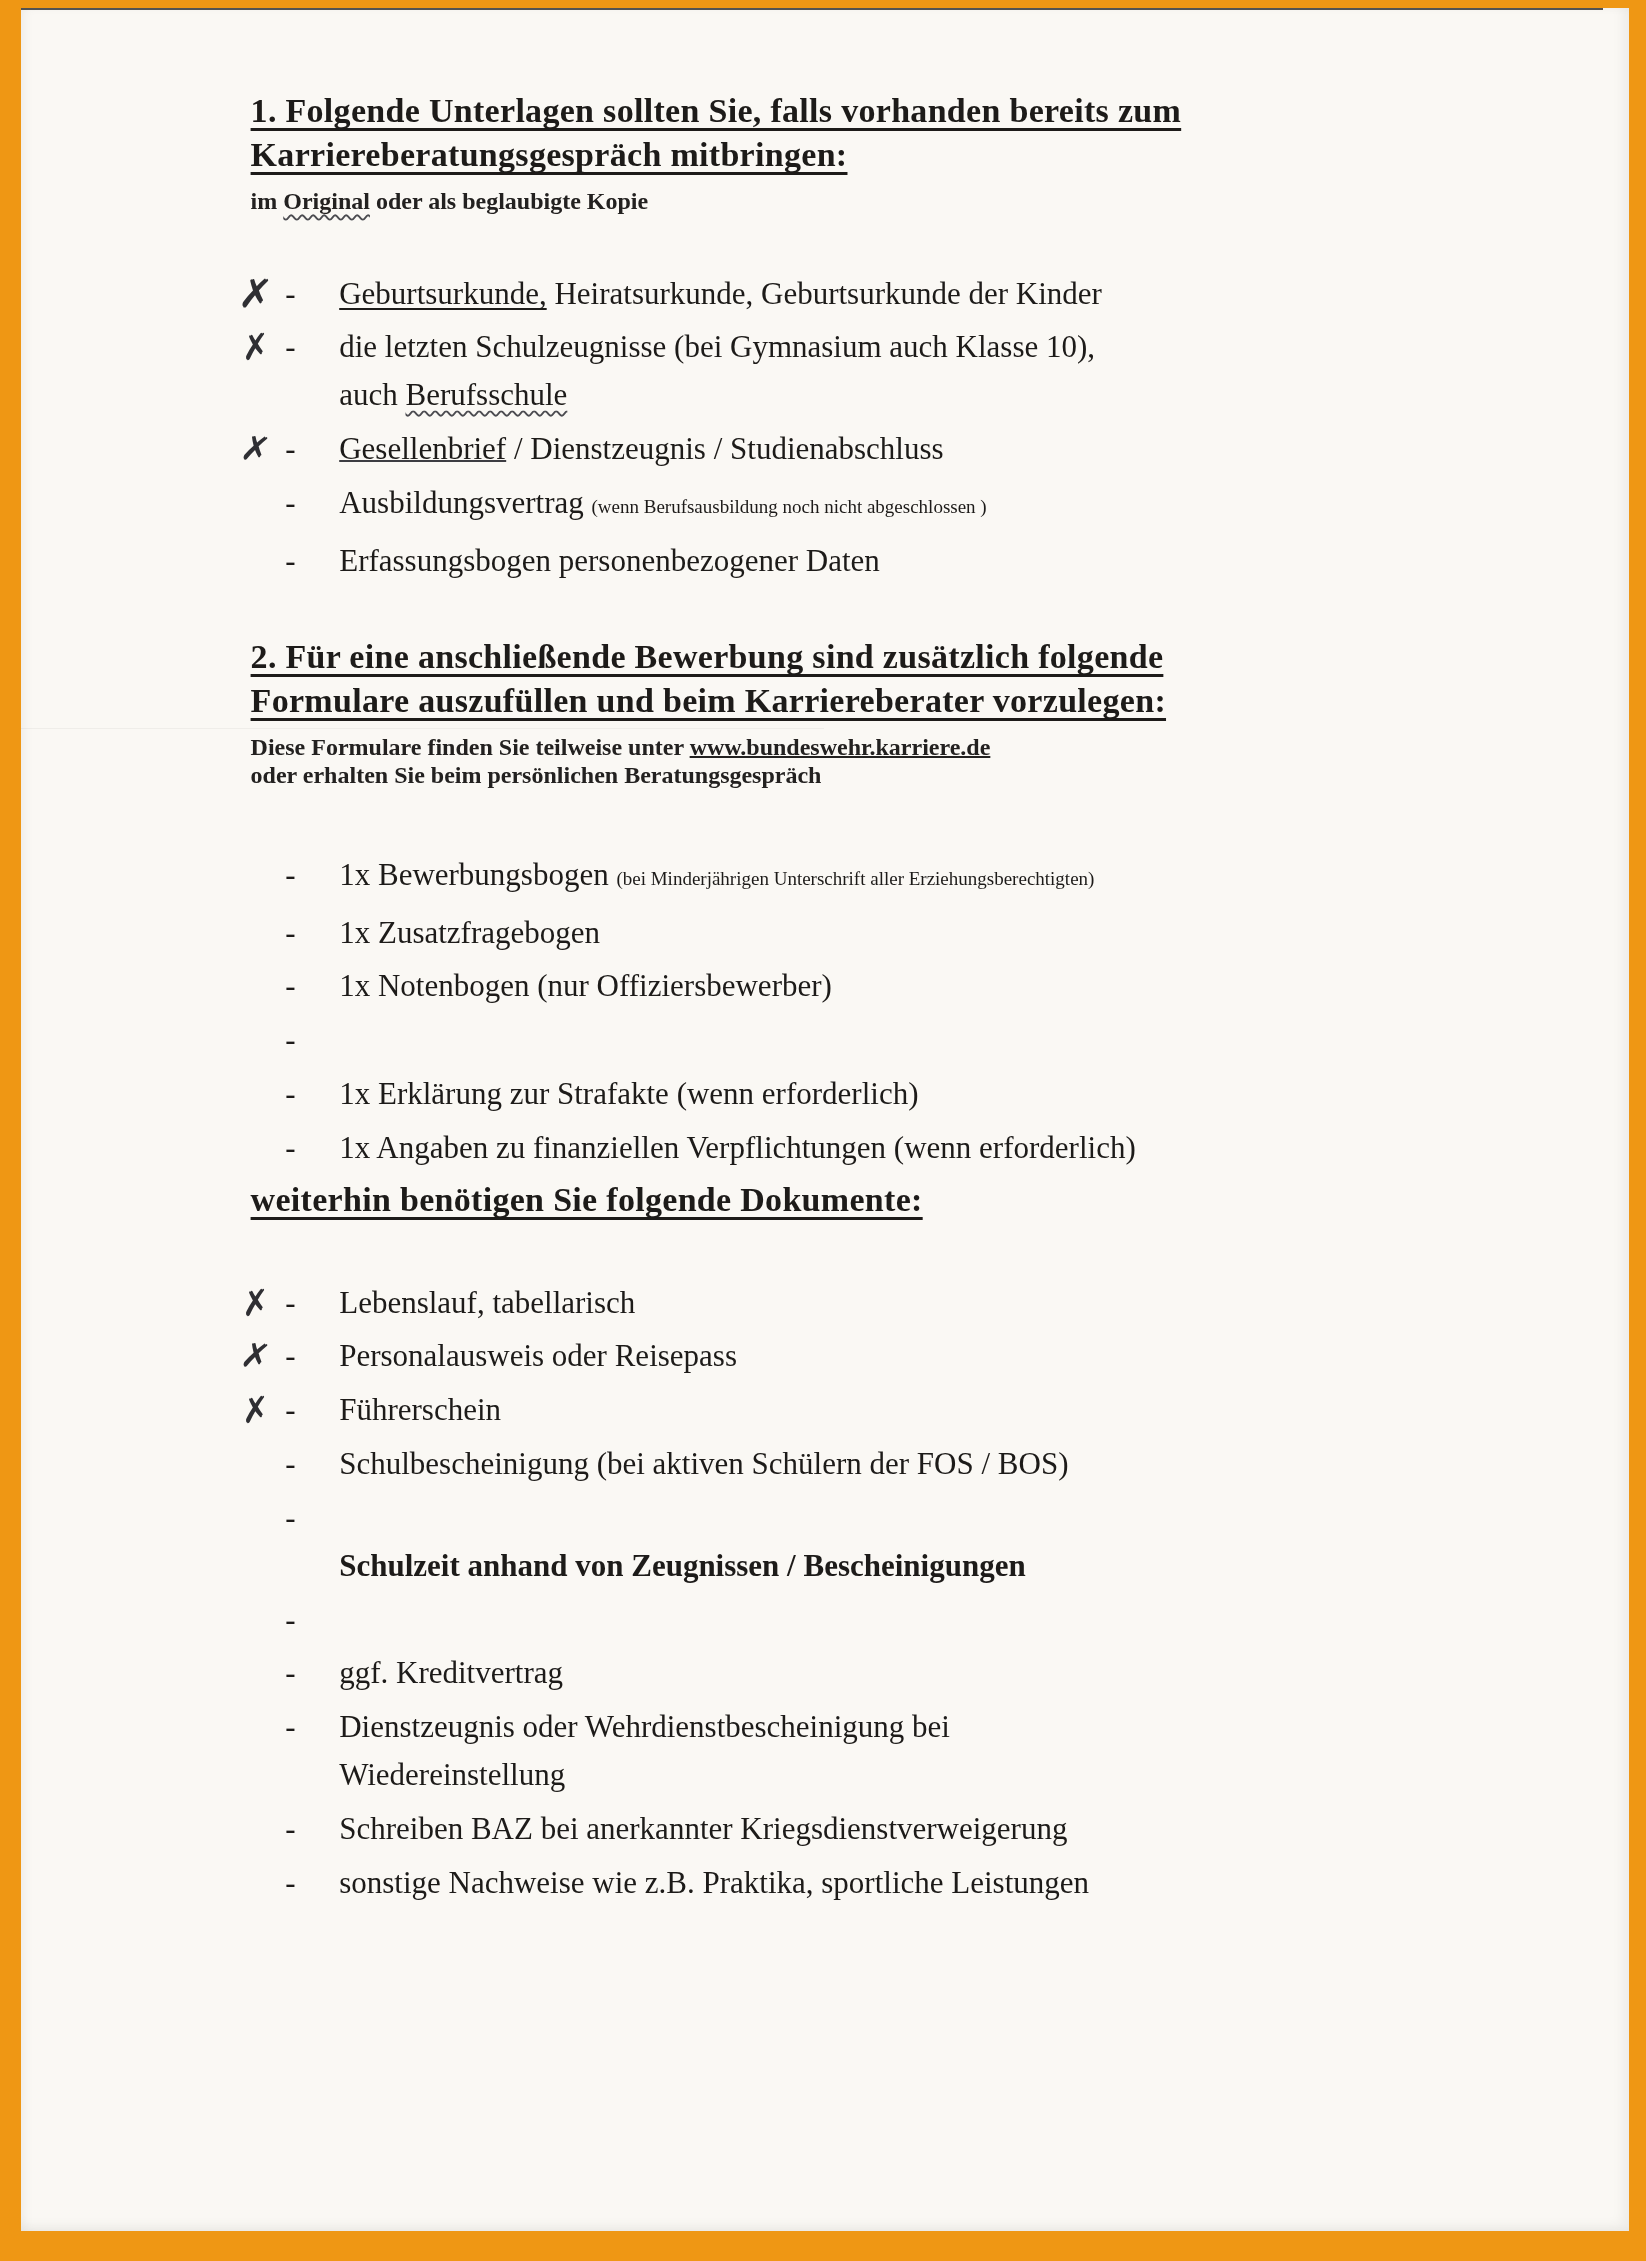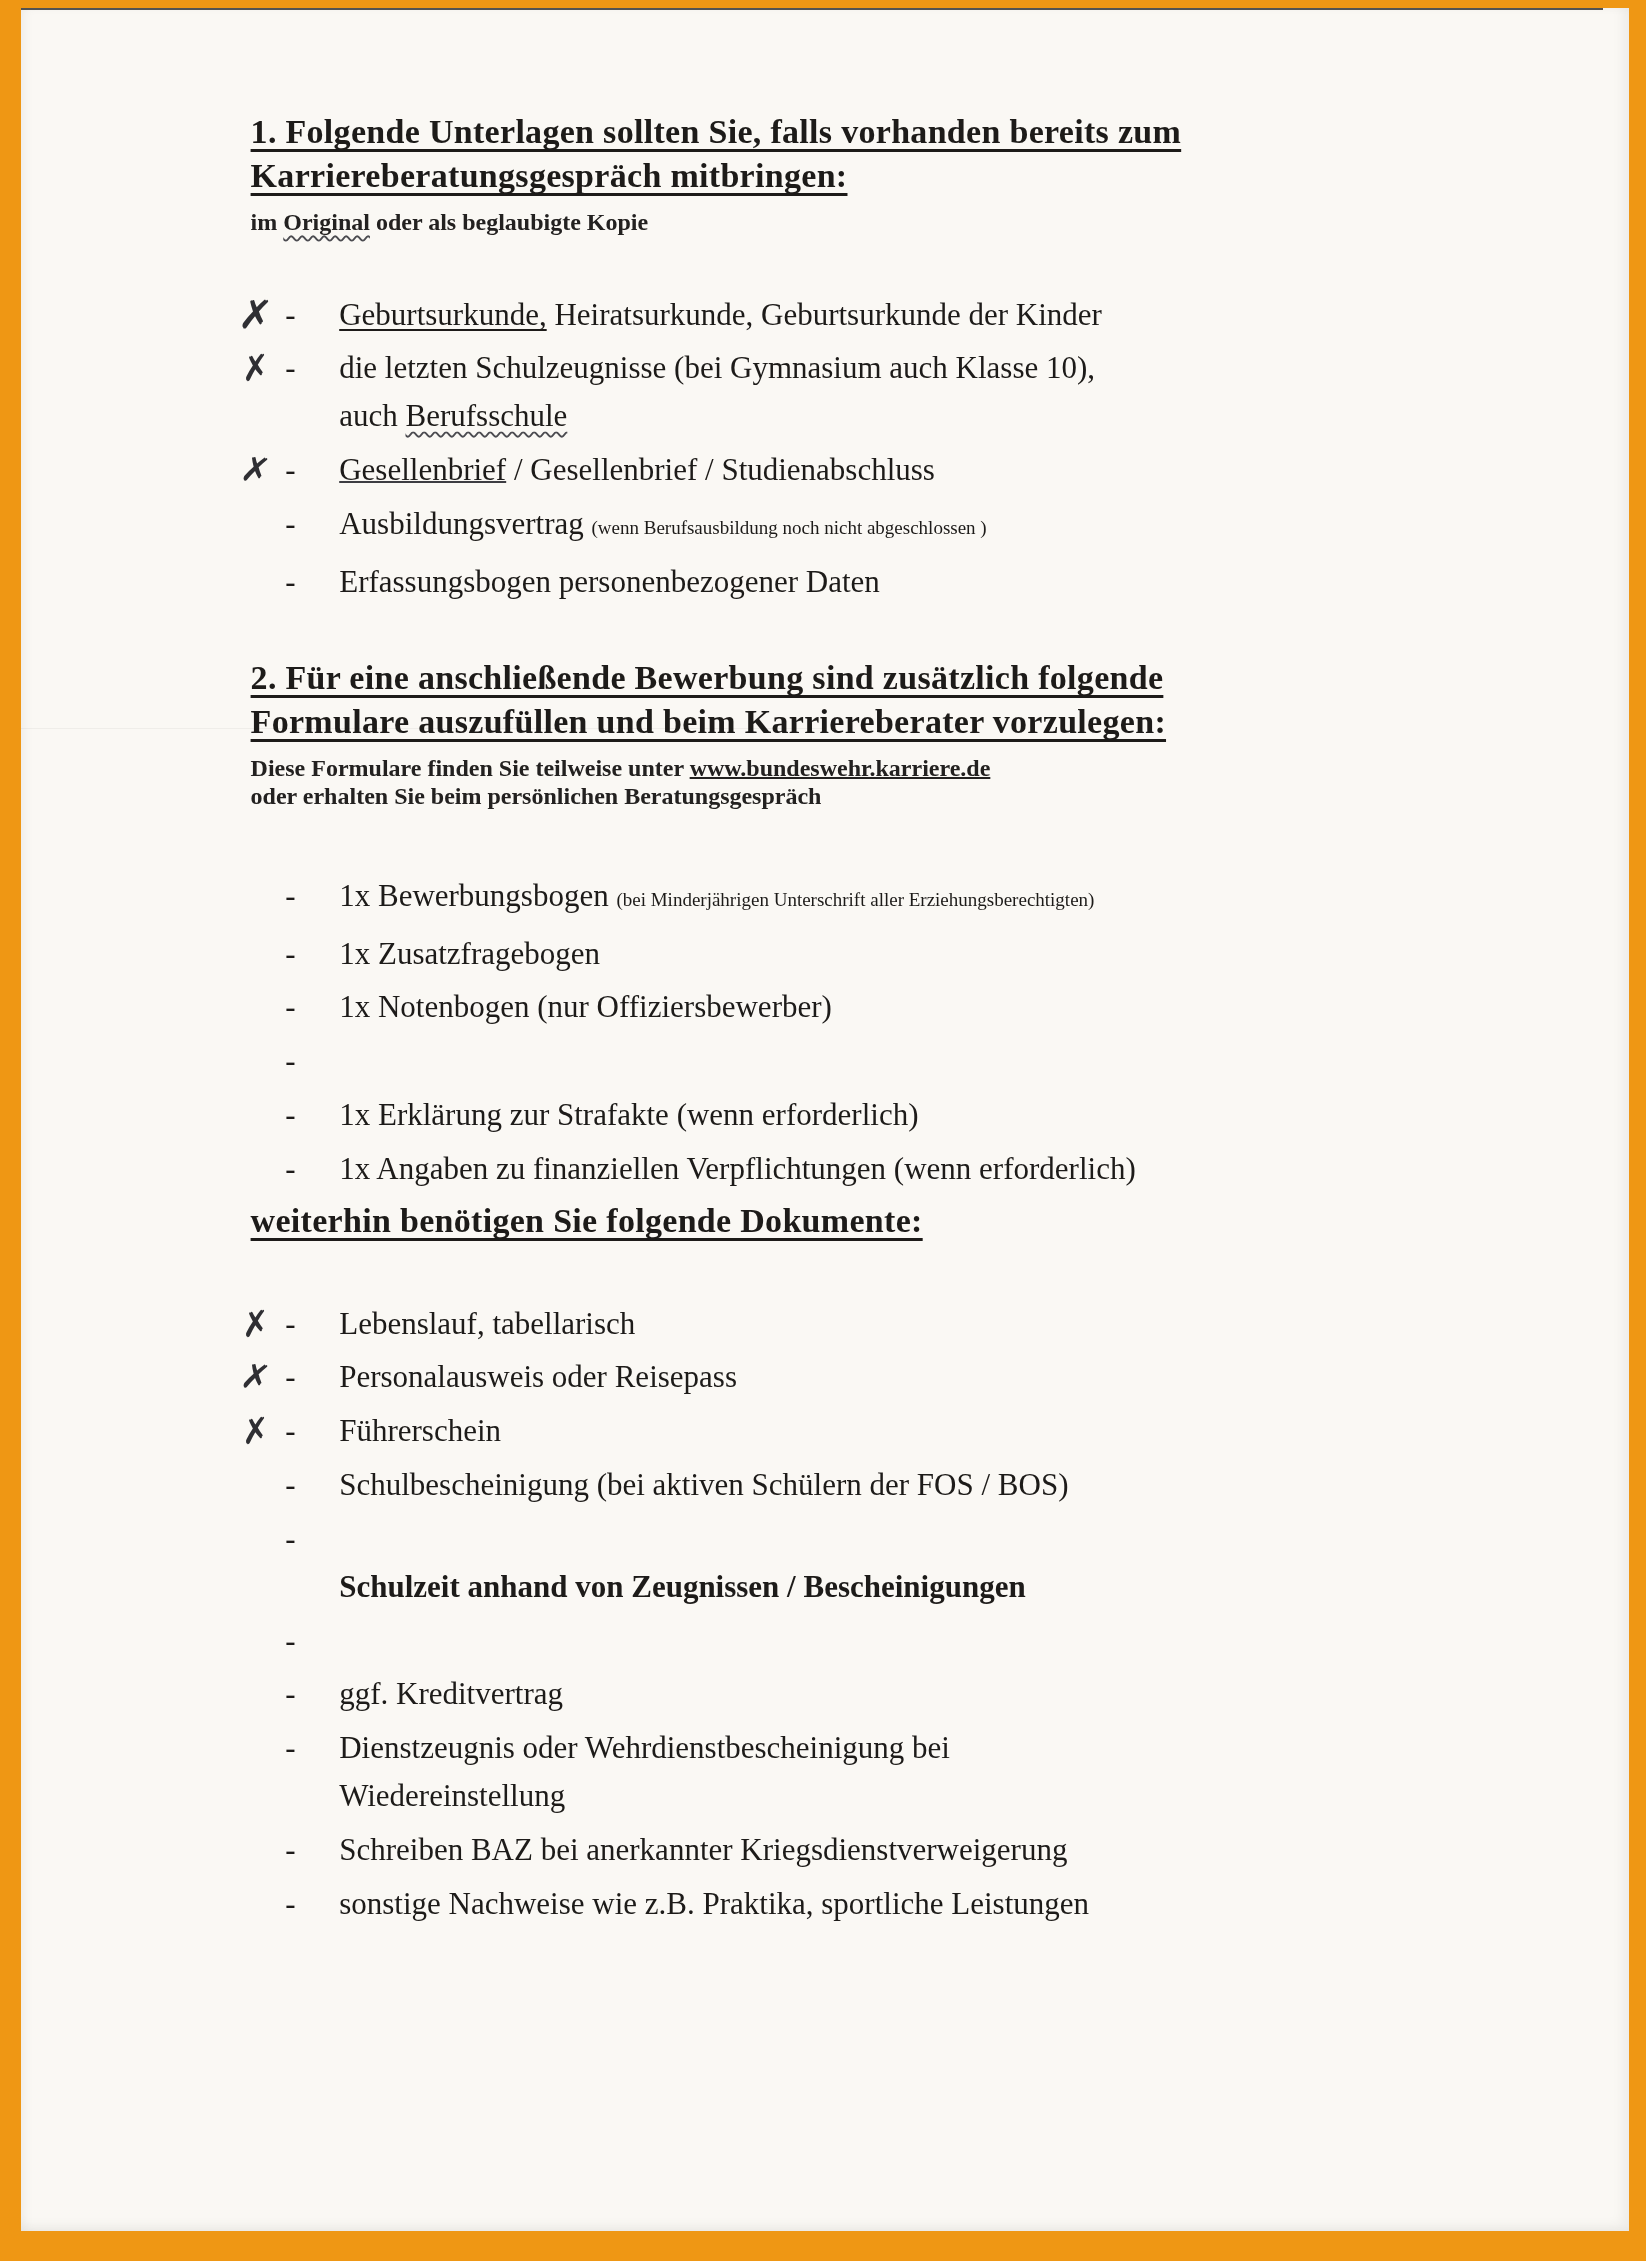--- a/index.html
+++ b/index.html
@@ -28,21 +28,21 @@
     background:#2b2b2b;
     opacity:.8;
   }
   .crease{
     position:absolute;
     top:720px; left:0; width:803px; height:1.3px;
     background:rgba(60,60,60,0.06);
   }
   .content{
     position:relative;
-    padding:102px 77px 0 230px;
+    padding:81px 77px 0 230px;
     color:#1d1b19;
     font-size:31px;
   }
   
   .heading{
     margin:0;
     font-size:34px;
     font-weight:bold;
     line-height:44px;
     letter-spacing:0.3px;
@@ -162,21 +162,21 @@
             <span class="itext">
               <span>die letzten Schulzeugnisse (bei Gymnasium auch Klasse 10),</span><br>
               <span>auch </span><span class="pen-wavy">Berufsschule</span>
             </span>
           </div>
 
           <div class="item">
             <span class="xmark tilt">✗</span>
             <span class="dash">-</span>
             <span class="itext">
-              <span class="pen-line">Gesellenbrief</span><span> / Gesellenbrief / Studienabschluss</span>
+              <span class="pen-line">Gesellenbrief</span><span> / Dienstzeugnis / Studienabschluss</span>
             </span>
           </div>
 
           <div class="item">
             <span class="xmark"></span>
             <span class="dash">-</span>
             <span class="itext">
               <span>Ausbildungsvertrag </span><span class="small">(wenn Berufsausbildung noch nicht abgeschlossen )</span>
             </span>
           </div>

